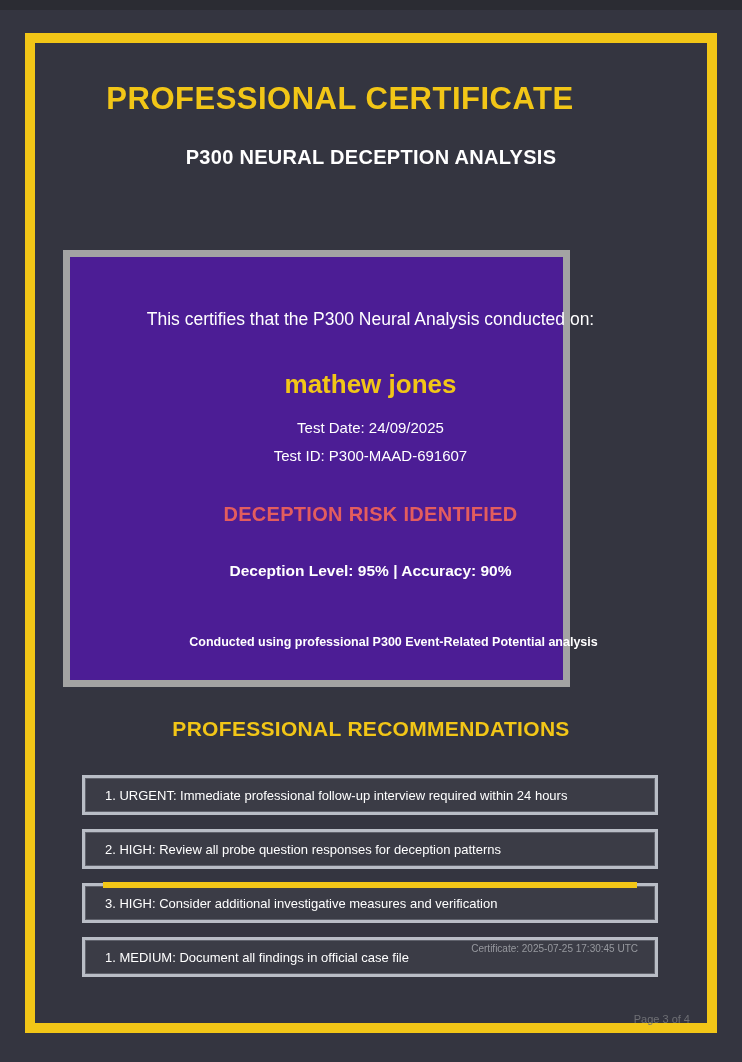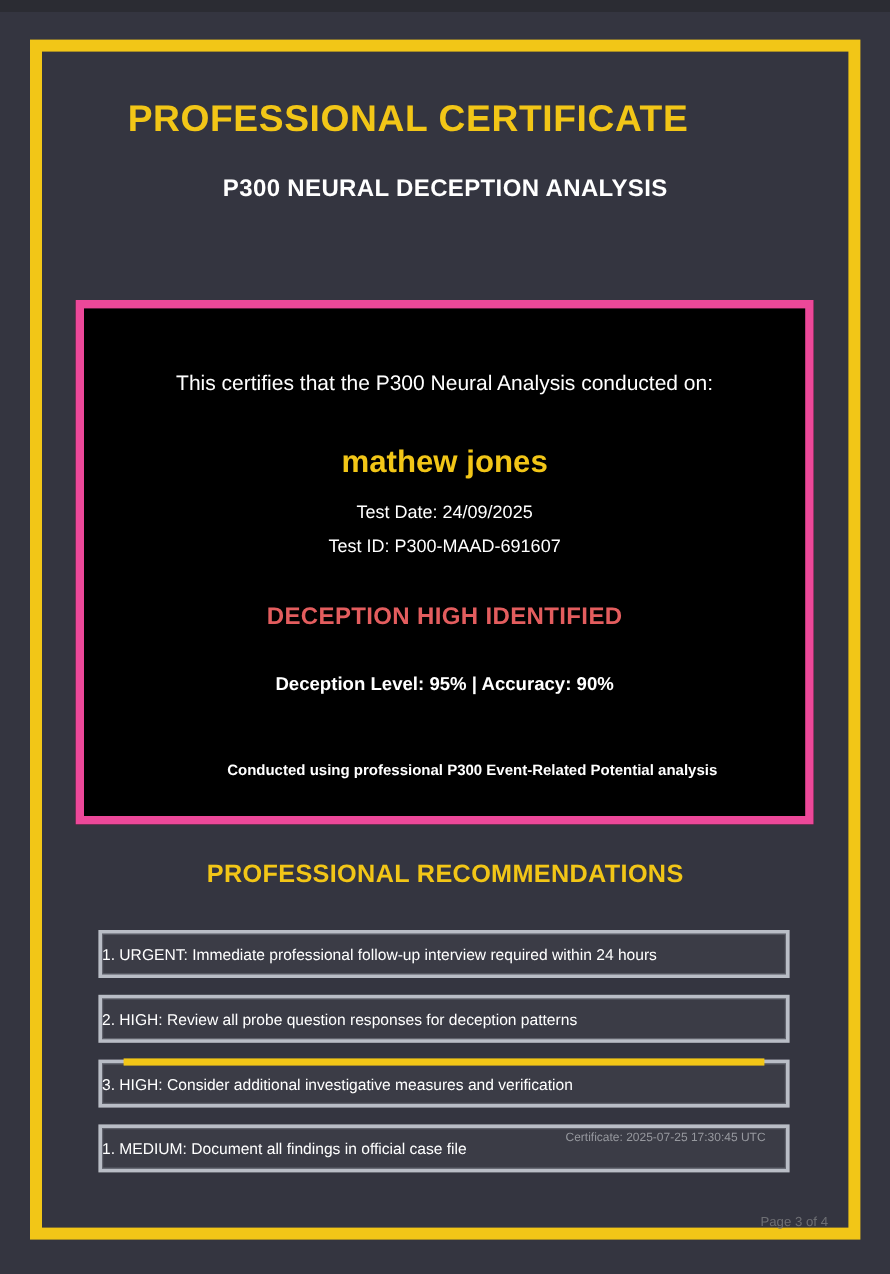--- a/index.html
+++ b/index.html
@@ -47,24 +47,24 @@
     text-align: center;
     color: #ffffff;
     font-size: 20px;
     font-weight: bold;
     letter-spacing: 0.3px;
     z-index: 2;
   }
   .inner-box {
     position: absolute;
     left: 63px; top: 250px;
-    width: 615px; height: 437px;
+    width: 507px; height: 437px;
     box-sizing: border-box;
-    border: 7px solid #ec4899;
-    background: #000000;
+    border: 7px solid #a3a3a3;
+    background: #4c1d95;
     z-index: 2;
   }
   .inner-box .line {
     position: absolute;
     left: 0;
     width: 601px;
     text-align: center;
     color: #ffffff;
   }
   .intro-line        { top: 52px;  font-size: 17.5px; }
@@ -88,20 +88,21 @@
   .rec-box {
     position: absolute;
     left: 82px;
     width: 576px; height: 40px;
     box-sizing: border-box;
     border: 3px solid #b9bdc6;
     box-shadow: inset 0 0 0 1px #60626c;
     background: #3b3c46;
     display: flex;
     align-items: center;
+    padding-left: 20px;
     color: #ffffff;
     font-size: 13px;
     z-index: 2;
   }
   .rec-box-1 { top: 775px; }
   .rec-box-2 { top: 829px; }
   .rec-box-3 { top: 883px; }
   .rec-box-4 { top: 937px; }
   .highlight-bar {
     position: absolute;
@@ -136,21 +137,21 @@
 
 <div class="cert-title">PROFESSIONAL CERTIFICATE</div>
 
 <div class="cert-subtitle">P300 NEURAL DECEPTION ANALYSIS</div>
 
 <div class="inner-box">
   <div class="line intro-line">This certifies that the P300 Neural Analysis conducted on:</div>
   <div class="line subject-name">mathew jones</div>
   <div class="line test-date-line">Test Date: 24/09/2025</div>
   <div class="line test-id-line">Test ID: P300-MAAD-691607</div>
-  <div class="line result-line">DECEPTION HIGH IDENTIFIED</div>
+  <div class="line result-line">DECEPTION RISK IDENTIFIED</div>
   <div class="line metrics-line">Deception Level: 95% | Accuracy: 90%</div>
   <div class="line method-line">Conducted using professional P300 Event-Related Potential analysis</div>
 </div>
 
 <div class="rec-heading">PROFESSIONAL RECOMMENDATIONS</div>
 
 <div class="rec-box rec-box-1">
   <span>1. URGENT: Immediate professional follow-up interview required within 24 hours</span>
 </div>
 

